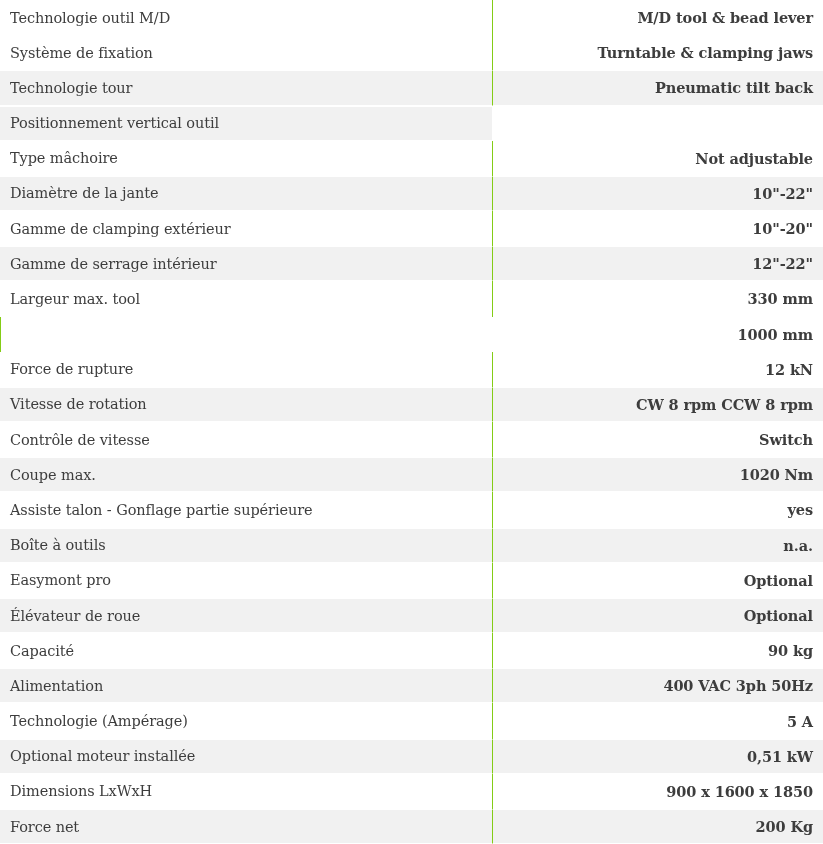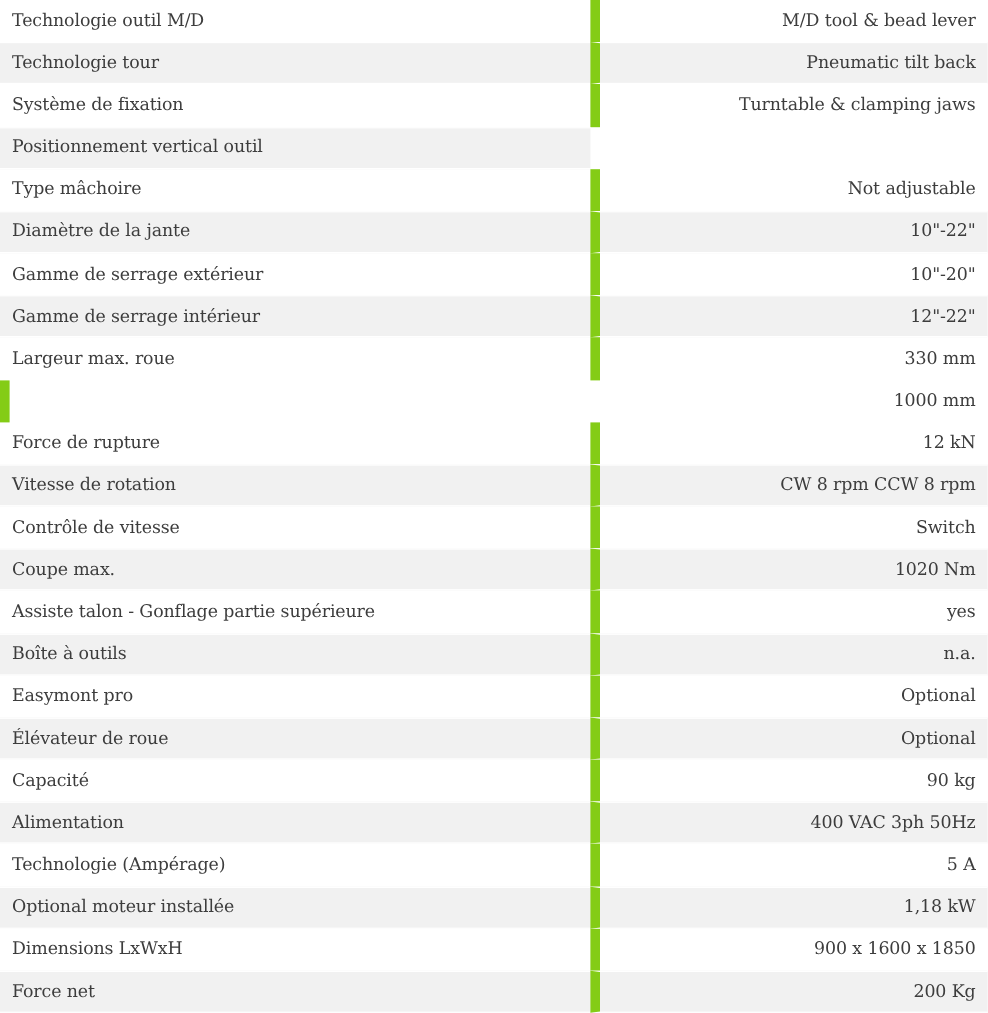--- a/index.html
+++ b/index.html
@@ -35,74 +35,75 @@
     overflow: hidden;
   }
   .cell.label {
     flex: 0 0 492px;
     padding-left: 10px;
   }
   .cell.value {
     flex: 1 1 auto;
     justify-content: flex-end;
     padding-right: 10px;
-    border-left: 8px solid #84cc16;
+    border-left: 1px solid #84cc16;
+    font-weight: bold;
   }
   .spec-row.shaded .cell {
     background: var(--shaded-bg, #f1f1f1);
     border-top: 1px solid #ffffff;
     border-bottom: 1px solid #ffffff;
   }
 </style>
 </head>
 <body style="background: rgb(255, 255, 255);">
 
 <div class="spec-table">
 
     <div class="spec-row">
       <div class="cell label">Technologie outil M/D</div>
       <div class="cell value">M/D tool &amp; bead lever</div>
     </div>
 
+    <div class="spec-row">
+      <div class="cell label">Système de fixation</div>
+      <div class="cell value">Turntable &amp; clamping jaws</div>
+    </div>
+
     <div class="spec-row shaded">
       <div class="cell label">Technologie tour</div>
       <div class="cell value">Pneumatic tilt back</div>
-    </div>
-
-    <div class="spec-row">
-      <div class="cell label">Système de fixation</div>
-      <div class="cell value">Turntable &amp; clamping jaws</div>
     </div>
 
     <div class="spec-row shaded">
       <div class="cell label">Positionnement vertical outil</div>
     </div>
 
     <div class="spec-row">
       <div class="cell label">Type mâchoire</div>
       <div class="cell value">Not adjustable</div>
     </div>
 
     <div class="spec-row shaded">
       <div class="cell label">Diamètre de la jante</div>
       <div class="cell value">10"-22"</div>
     </div>
 
     <div class="spec-row">
-      <div class="cell label">Gamme de serrage extérieur</div>
+      <div class="cell label">Gamme de clamping extérieur</div>
       <div class="cell value">10"-20"</div>
     </div>
 
     <div class="spec-row shaded">
       <div class="cell label">Gamme de serrage intérieur</div>
       <div class="cell value">12"-22"</div>
     </div>
 
     <div class="spec-row">
-      <div class="cell label">Largeur max. roue</div>
+      <div class="cell label">Largeur max. tool</div>
       <div class="cell value">330 mm</div>
     </div>
 
     <div class="spec-row">
       <div class="cell value">1000 mm</div>
     </div>
 
     <div class="spec-row">
       <div class="cell label">Force de rupture</div>
       <div class="cell value">12 kN</div>
@@ -153,21 +154,21 @@
       <div class="cell value">400 VAC 3ph 50Hz</div>
     </div>
 
     <div class="spec-row">
       <div class="cell label">Technologie (Ampérage)</div>
       <div class="cell value">5 A</div>
     </div>
 
     <div class="spec-row shaded">
       <div class="cell label">Optional moteur installée</div>
-      <div class="cell value">1,18 kW</div>
+      <div class="cell value">0,51 kW</div>
     </div>
 
     <div class="spec-row">
       <div class="cell label">Dimensions LxWxH</div>
       <div class="cell value">900 x 1600 x 1850</div>
     </div>
 
     <div class="spec-row shaded">
       <div class="cell label">Force net</div>
       <div class="cell value">200 Kg</div>

